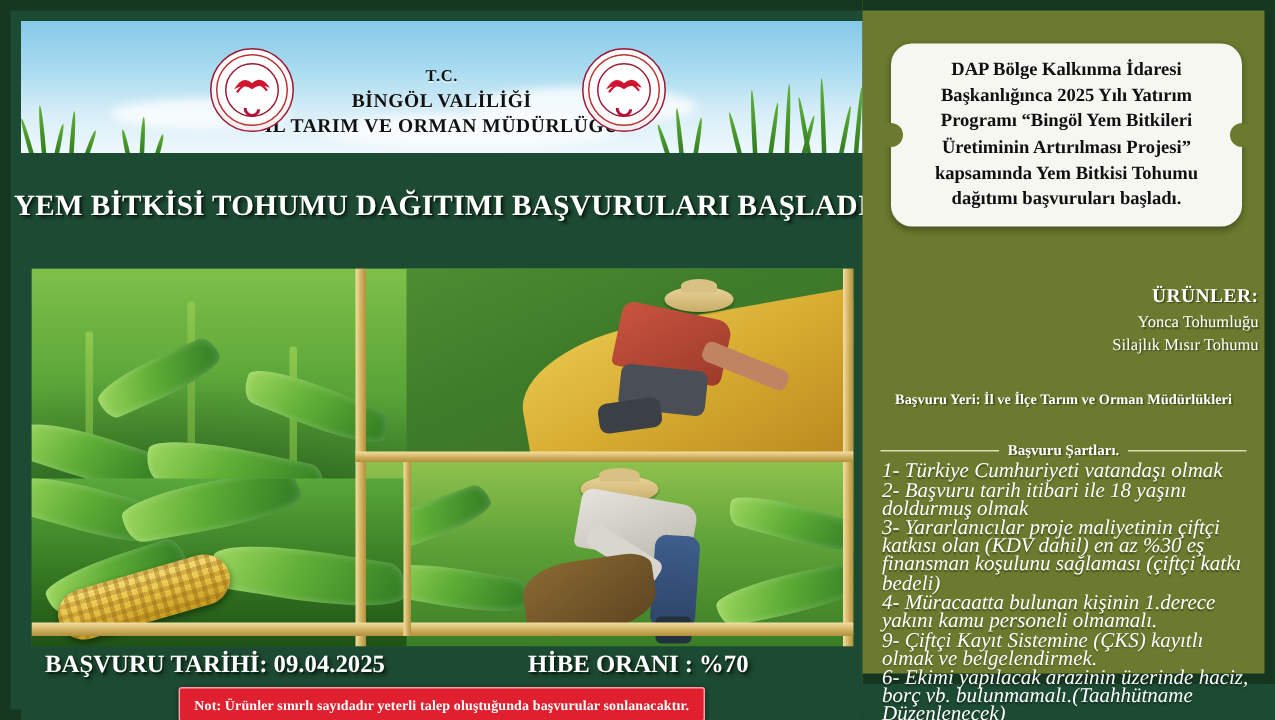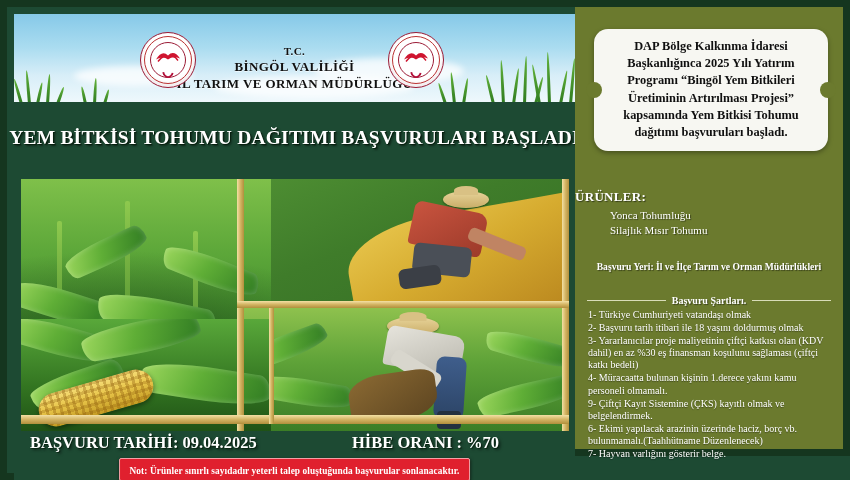--- a/index.html
+++ b/index.html
@@ -292,22 +292,22 @@
   #headline-box p {
     font-size: 12.4px;
     line-height: 17.2px;
     font-weight: bold;
     color: #101010;
     text-align: center;
   }
 
   #products {
     position: absolute;
-    left: 0; right: 16px; top: 182px;
-    text-align: left;
+    left: 0; right: 4px; top: 182px;
+    text-align: right;
     color: #ffffff;
   }
   #products .p-title {
     font-size: 13px;
     font-weight: bold;
     letter-spacing: .3px;
     text-shadow: 1px 1px 1px rgba(0,0,0,.5);
     margin-bottom: 3px;
   }
   #products .p-item {
@@ -342,26 +342,27 @@
     white-space: nowrap;
     text-shadow: 1px 1px 1px rgba(0,0,0,.45);
   }
 
   #cond-list {
     position: absolute;
     left: 13px; right: 10px; top: 302px;
   }
   #cond-list li {
     list-style: none;
-    font-size: 10px;
+    font-size: 14px;
     line-height: 12.1px;
     color: #ffffff;
     margin-bottom: 1px;
     text-shadow: 0 1px 1px rgba(0,0,0,.4);
     text-align: left;
+    font-style: italic;
   }
 </style>
 </head>
 <body>
 
 <div id="poster">
 
   <div id="left-col">
 
     <div id="sky-banner">

